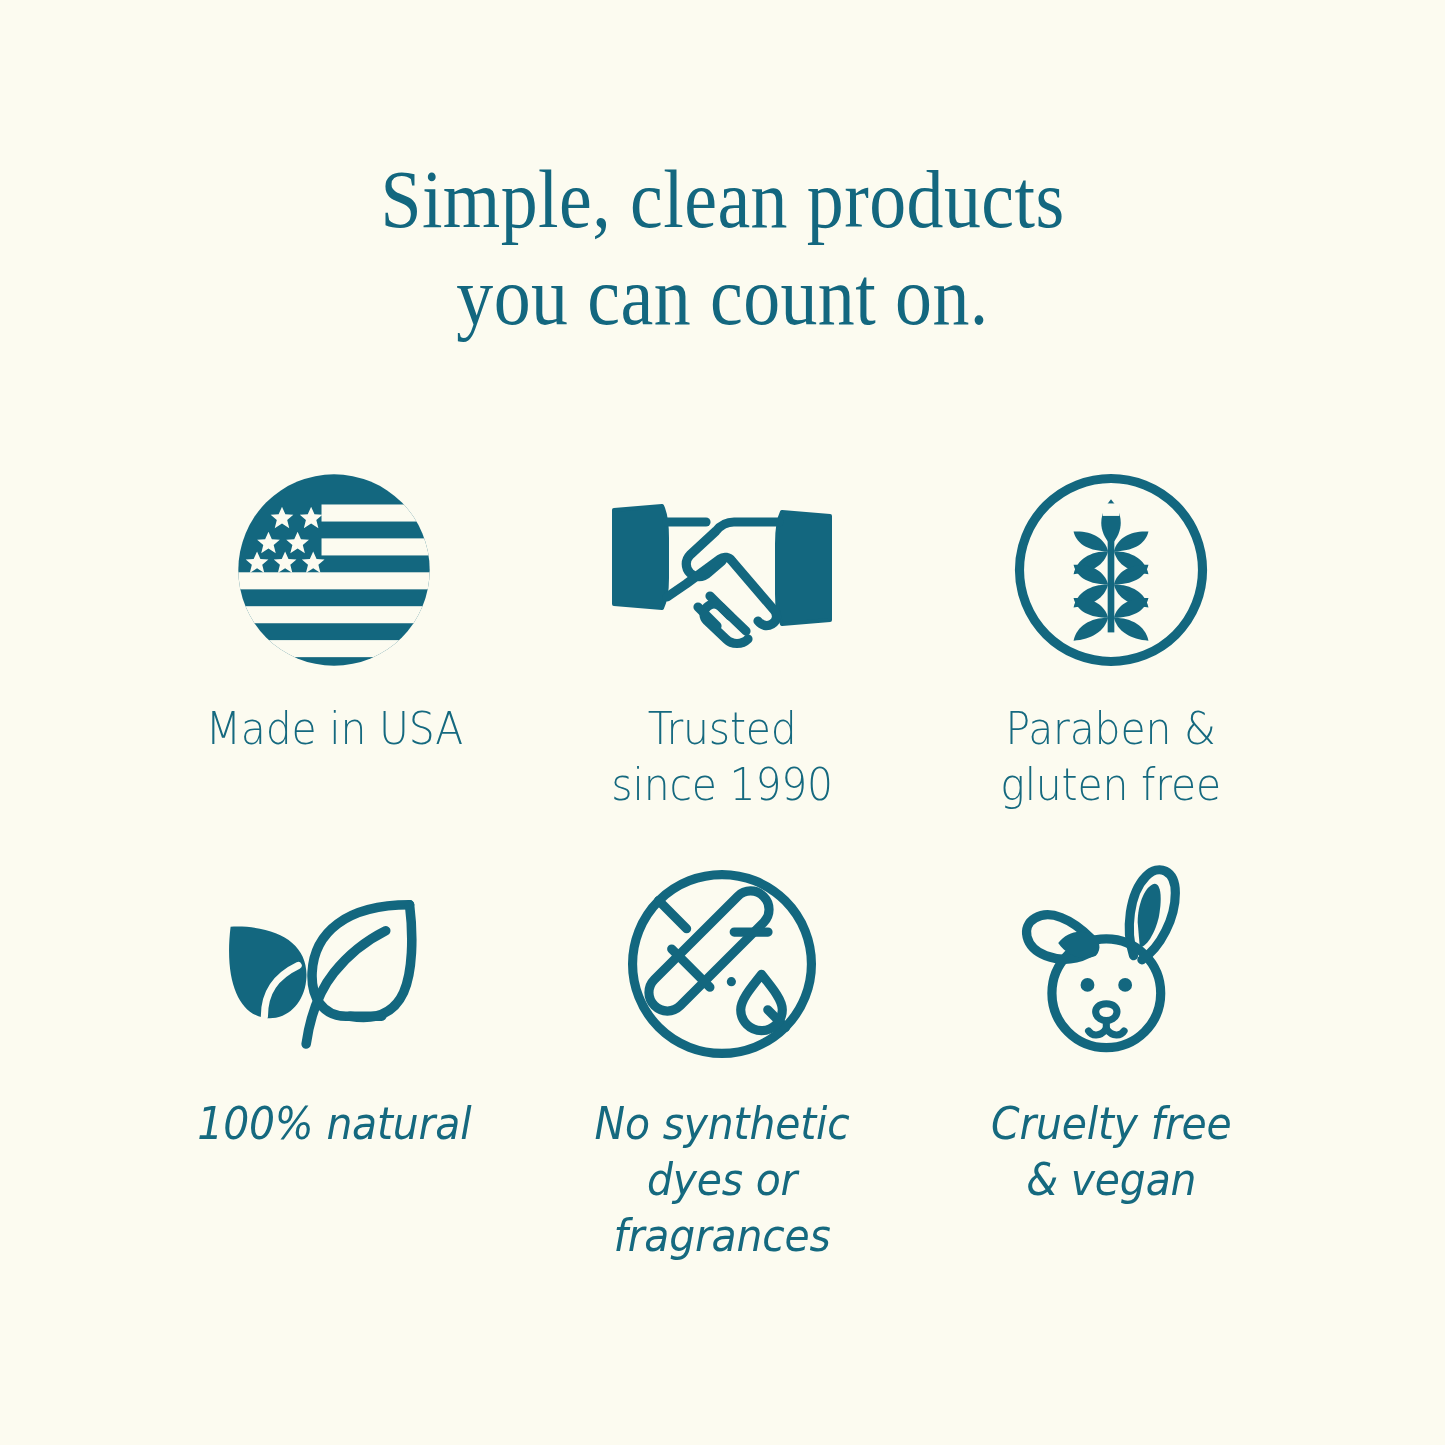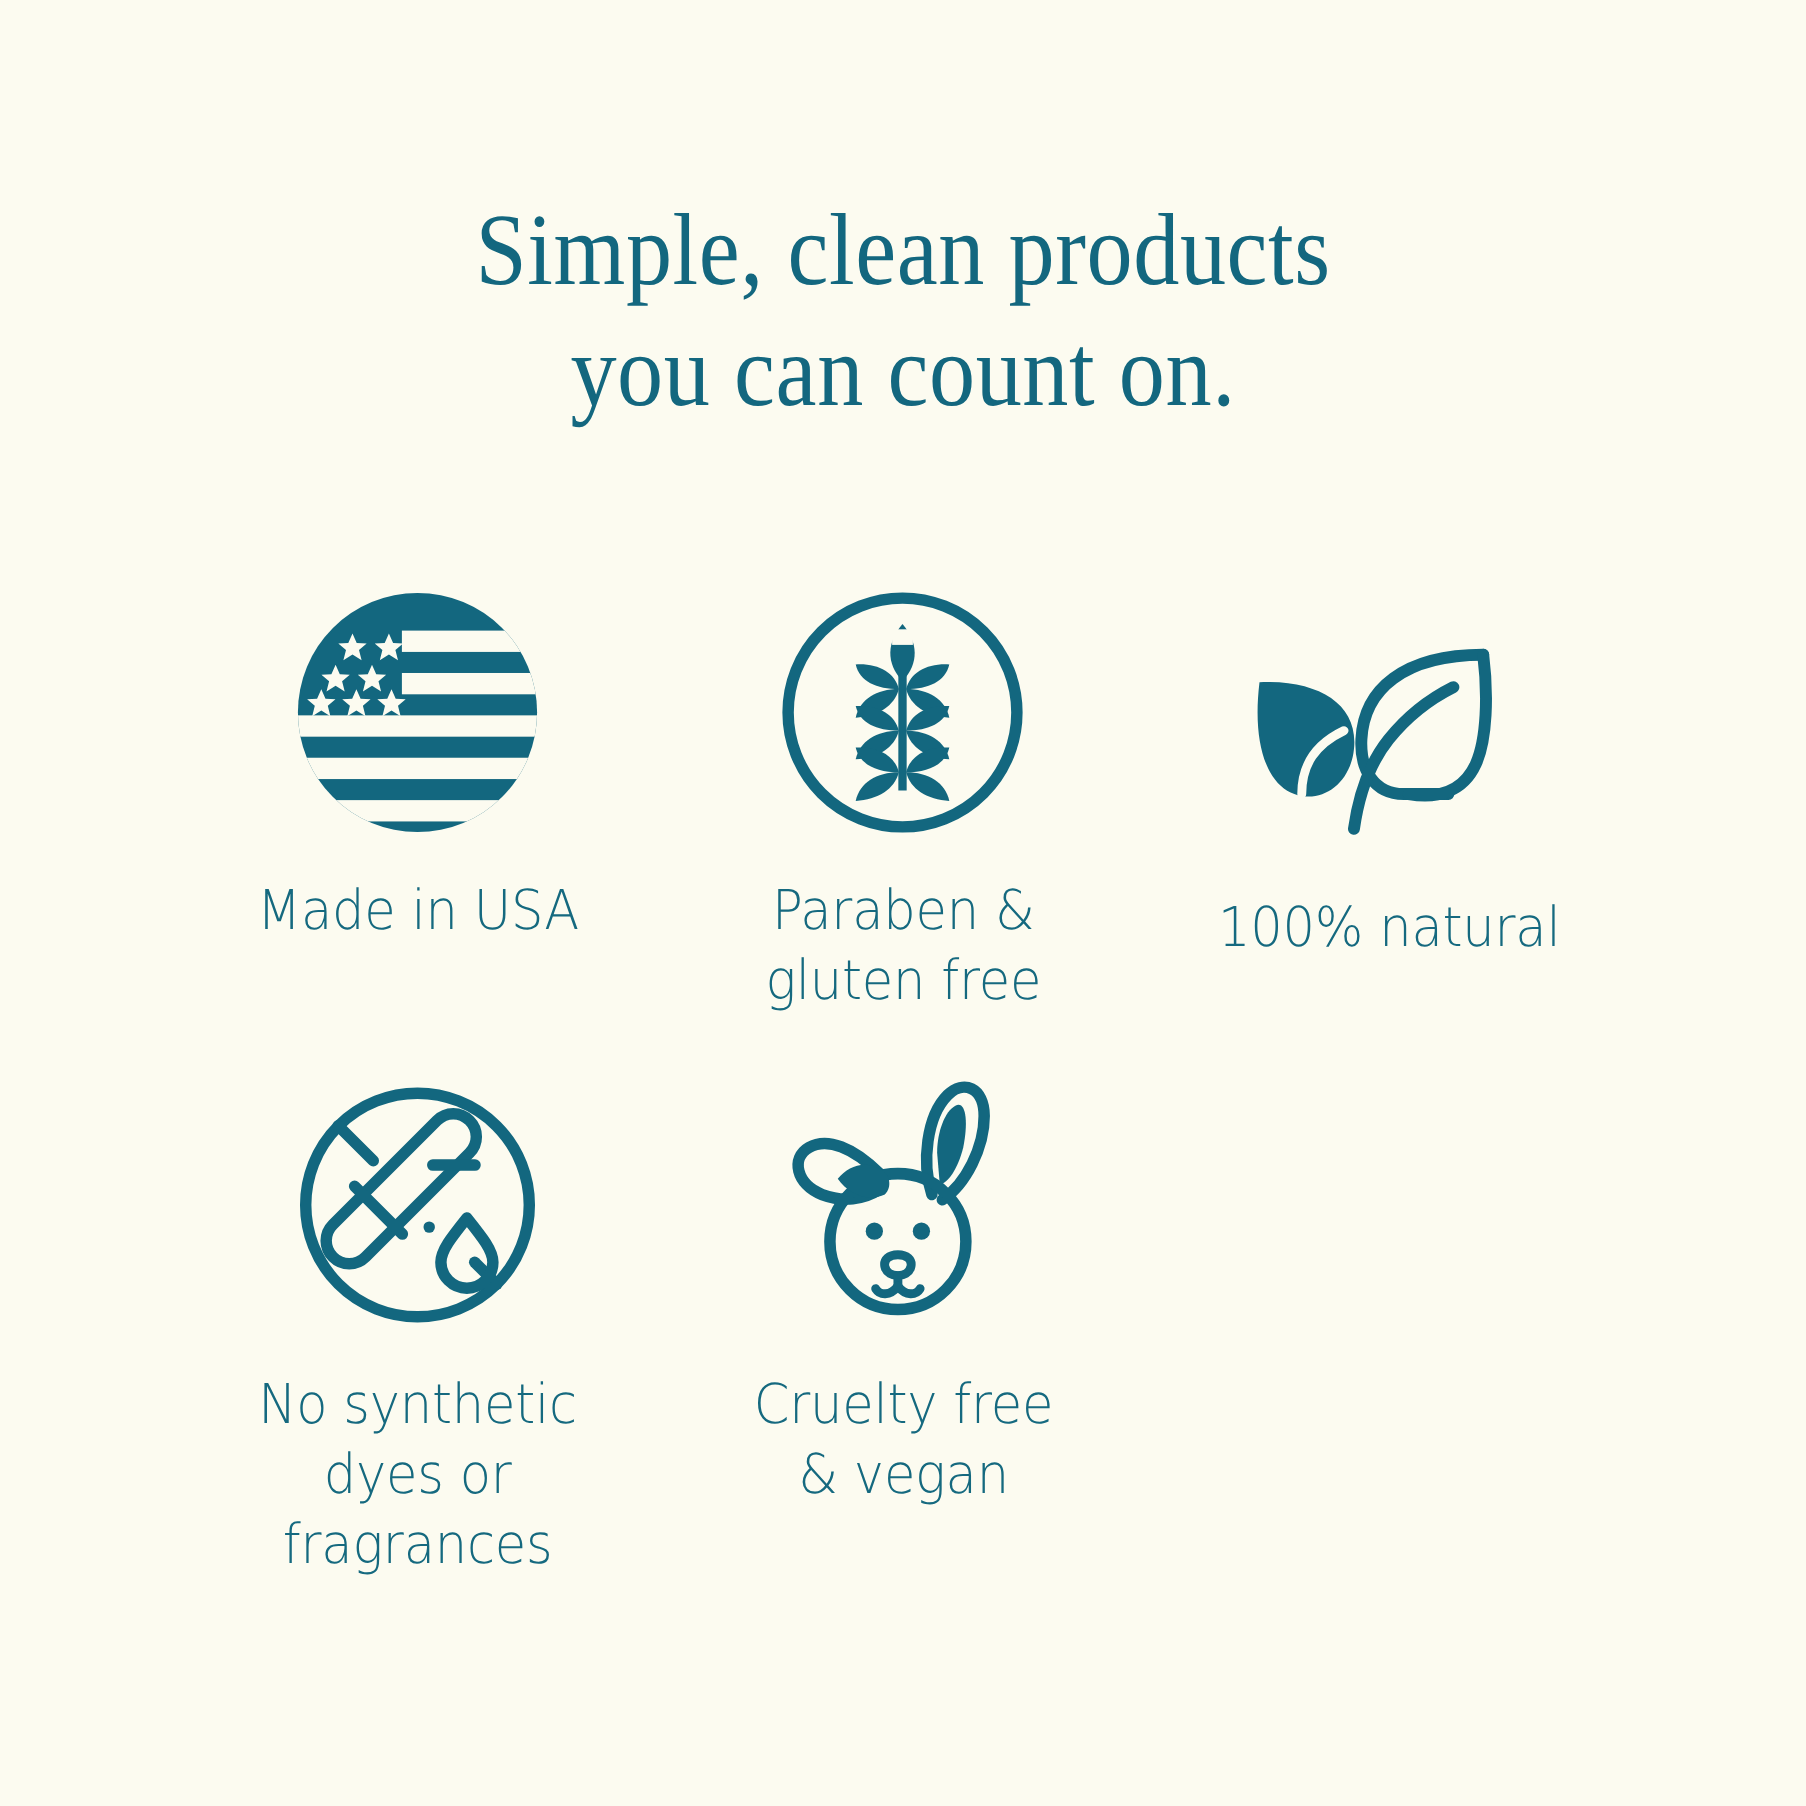--- a/index.html
+++ b/index.html
@@ -71,21 +71,21 @@
     font-family: "DejaVu Sans", "Liberation Sans", sans-serif;
     font-size: 44px;
     font-weight: 300;
     line-height: 1.27;
     letter-spacing: -0.2px;
     transform: scaleX(0.93);
   }
   .badge-label .lbl-line { display: block; white-space: nowrap; }
 
   
-  .grid .badge.row2 { margin-top: 14px; }
+  .grid .badge.row2 { margin-top: 14px; font-style: italic; }
 </style>
 </head>
 <body style="background: rgb(252, 251, 240);">
 
 <div class="page">
 
   <div class="headline">
     <span class="hl-line">Simple, clean products</span>
     <span class="hl-line">you can count on.</span>
   </div>
@@ -124,20 +124,46 @@
               <use href="#starG" x="40" y="46.5"></use>
             </g>
           </g>
         </svg>
       </div>
       <div class="badge-label">
         <span class="lbl-line">Made in USA</span>
       </div>
     </div>
 
+    <div class="badge">
+      <div class="icon-box">
+        <svg width="232" height="160" viewBox="0 0 116 80" aria-hidden="true">
+          <g fill="none" stroke="#13677F" stroke-width="4.6" stroke-linecap="round" stroke-linejoin="round">
+
+            <path d="M4,10 L28,8 C30,12 30.5,18 30.5,24 L30.5,44 C30.5,50 30,55 28,59 L4,57 Z" fill="#13677F" stroke="#13677F" stroke-width="2"></path>
+
+            <path d="M112,13 L88,11 C86,15 85.5,21 85.5,27 L85.5,52 C85.5,58 86,63 88,67 L112,65 Z" fill="#13677F" stroke="#13677F" stroke-width="2"></path>
+
+            <path d="M86.5,16 L64,16 C60,16 57,18 55,20.5 L42,32.5 C39.5,35 39.5,39 42,41.5 C44.5,44 48.5,44 51,41.5 L58,35.5"></path>
+
+            <path d="M30.5,16 L50,16"></path>
+
+            <path d="M30.5,53.5 L40,47 L57,34.5 C59,33 61.5,33.5 63,35.5 L84,60 C86,62.5 85.5,65.5 83,67 C80.5,68.5 78,68 76,65.5"></path>
+
+            <path d="M70,70.5 L57.5,58.5 C55.5,56.5 52.5,56.5 50.5,58.5 C48.5,60.5 48.5,63.5 50.5,65.5 L60,74.5 C63,77.5 68,77.5 71,74.5"></path>
+            <path d="M62,63 L52,53"></path>
+            <path d="M55.5,68 L46,58.5"></path>
+          </g>
+        </svg>
+      </div>
+      <div class="badge-label">
+        <span class="lbl-line">Trusted</span>
+        <span class="lbl-line">since 1990</span>
+      </div>
+    </div>
 
     <div class="badge">
       <div class="icon-box">
         <svg width="208" height="208" viewBox="0 0 100 100" aria-hidden="true">
           <circle cx="50" cy="50" r="44" fill="none" stroke="#13677F" stroke-width="4.4"></circle>
 
           <rect x="48.4" y="24" width="3.2" height="56" fill="#13677F"></rect>
 
           <path d="M50,16 C56,23 56.5,31 50,38 C43.5,31 44,23 50,16 Z" fill="#13677F"></path>
 

